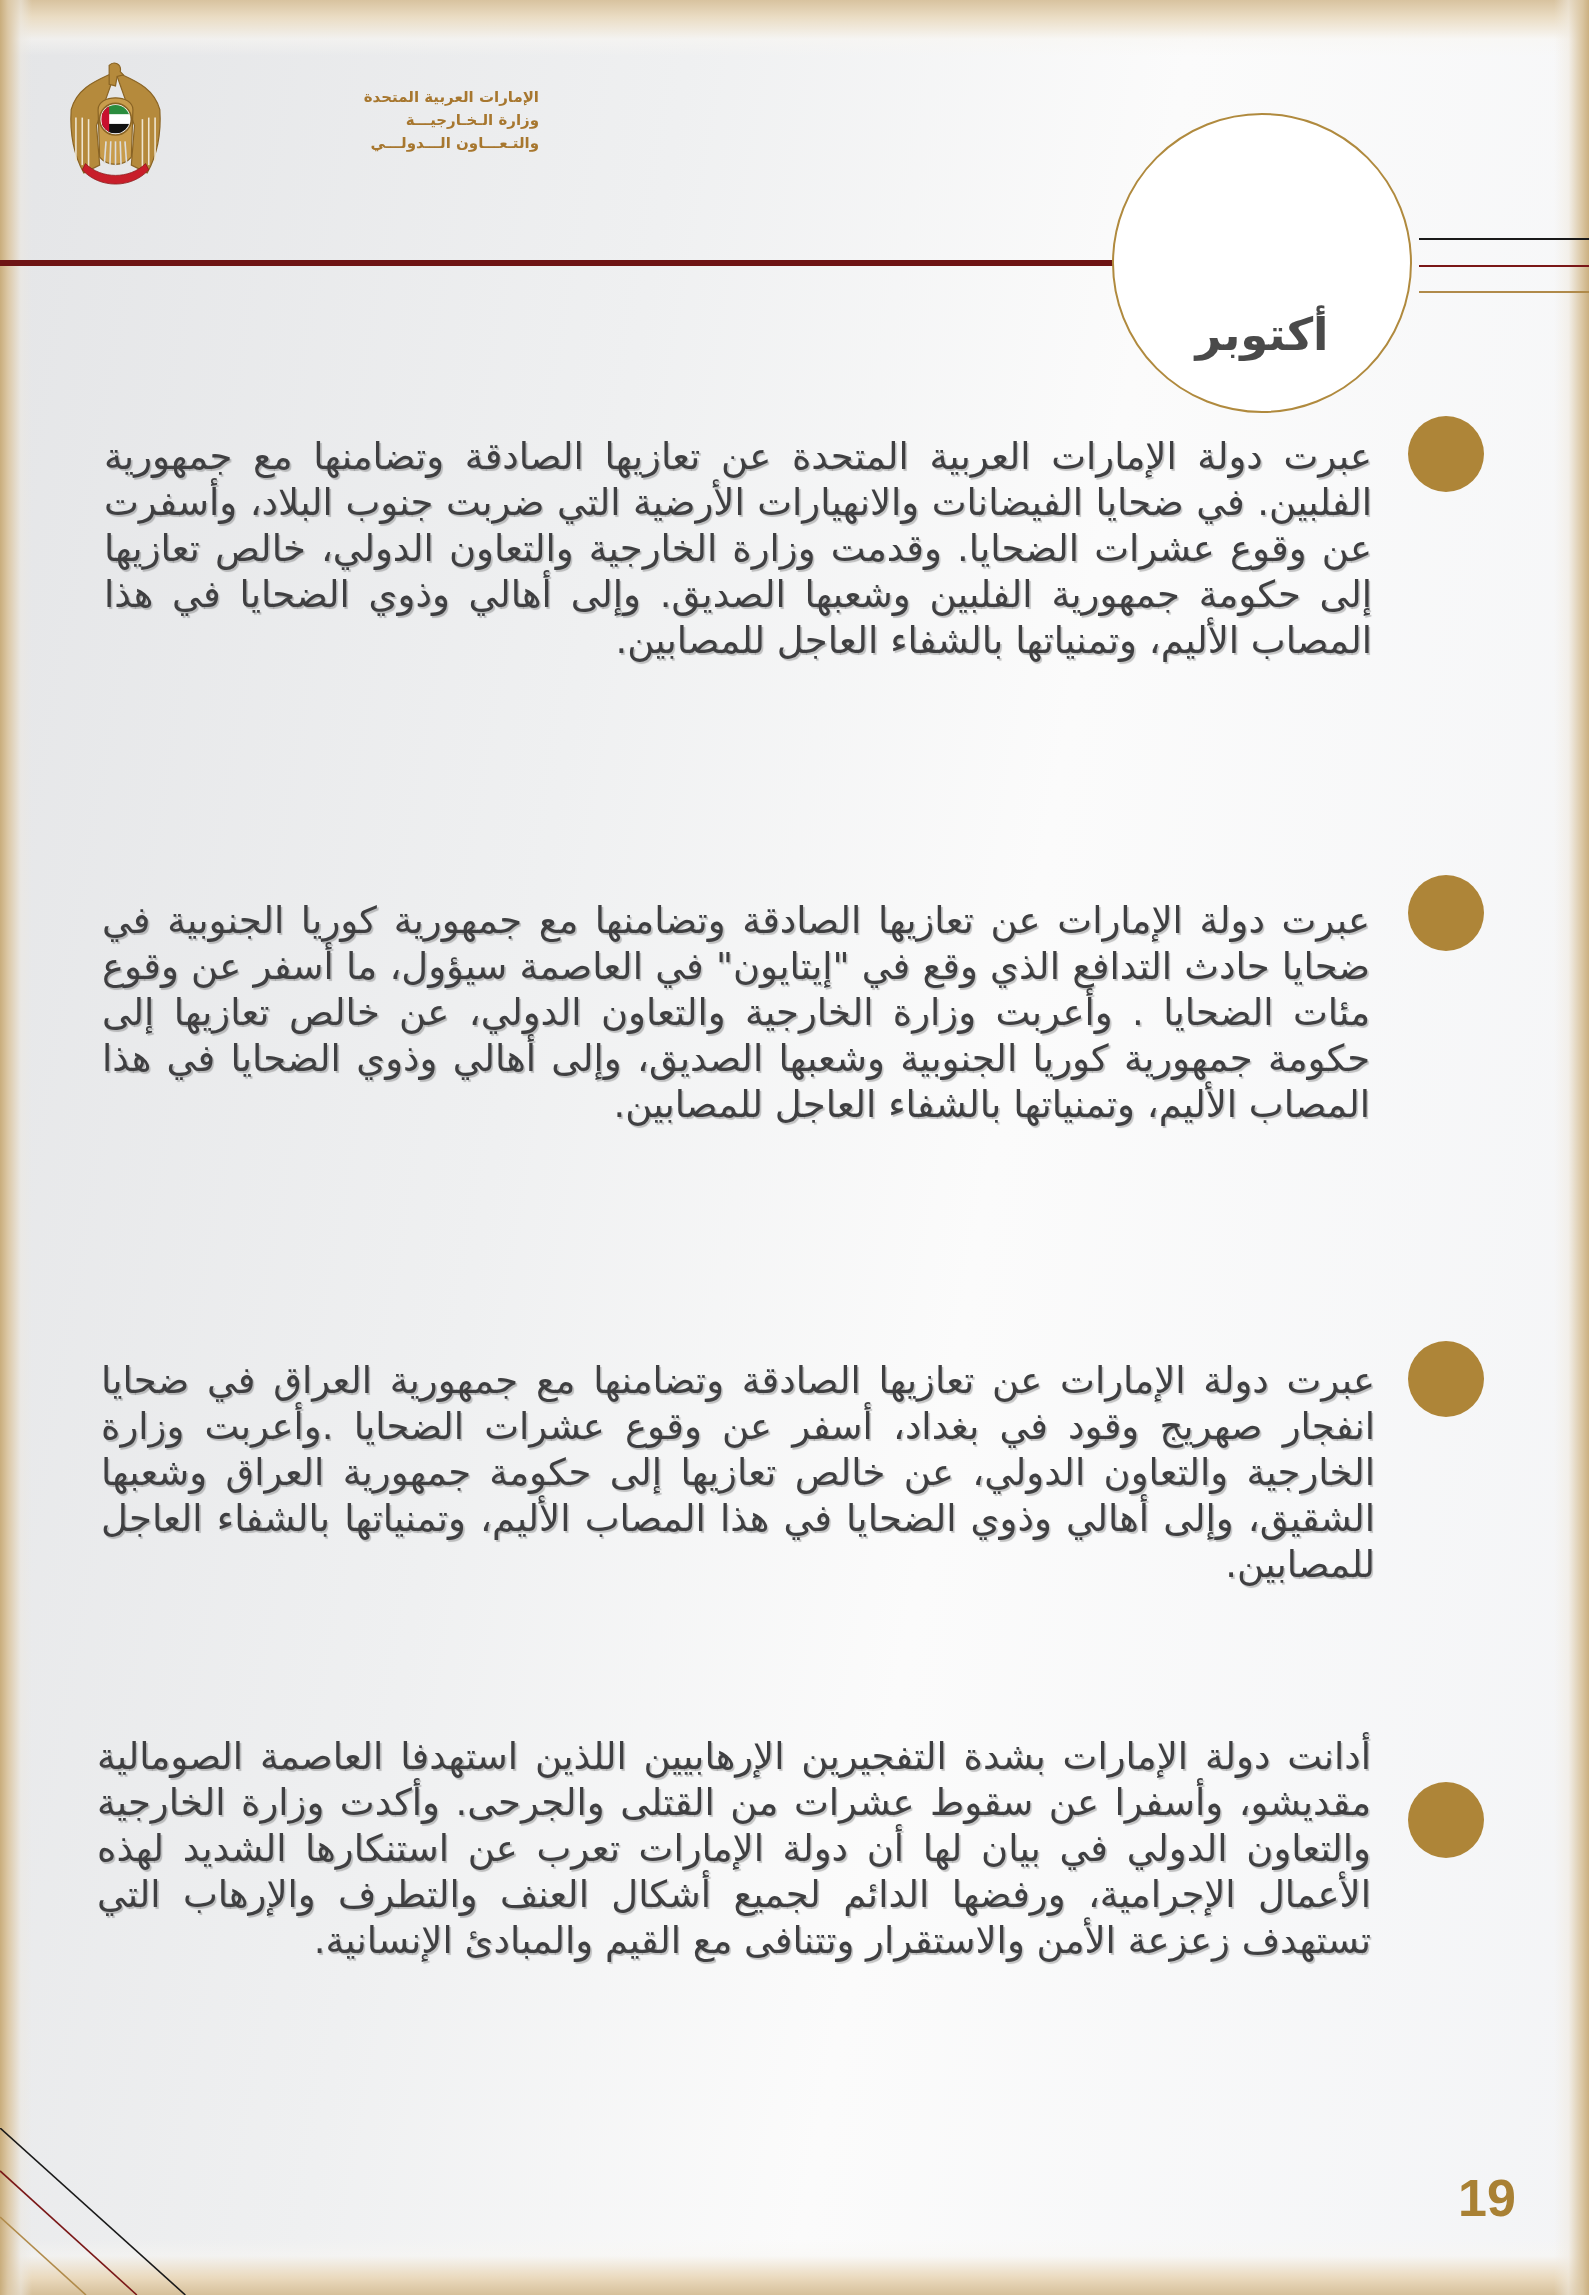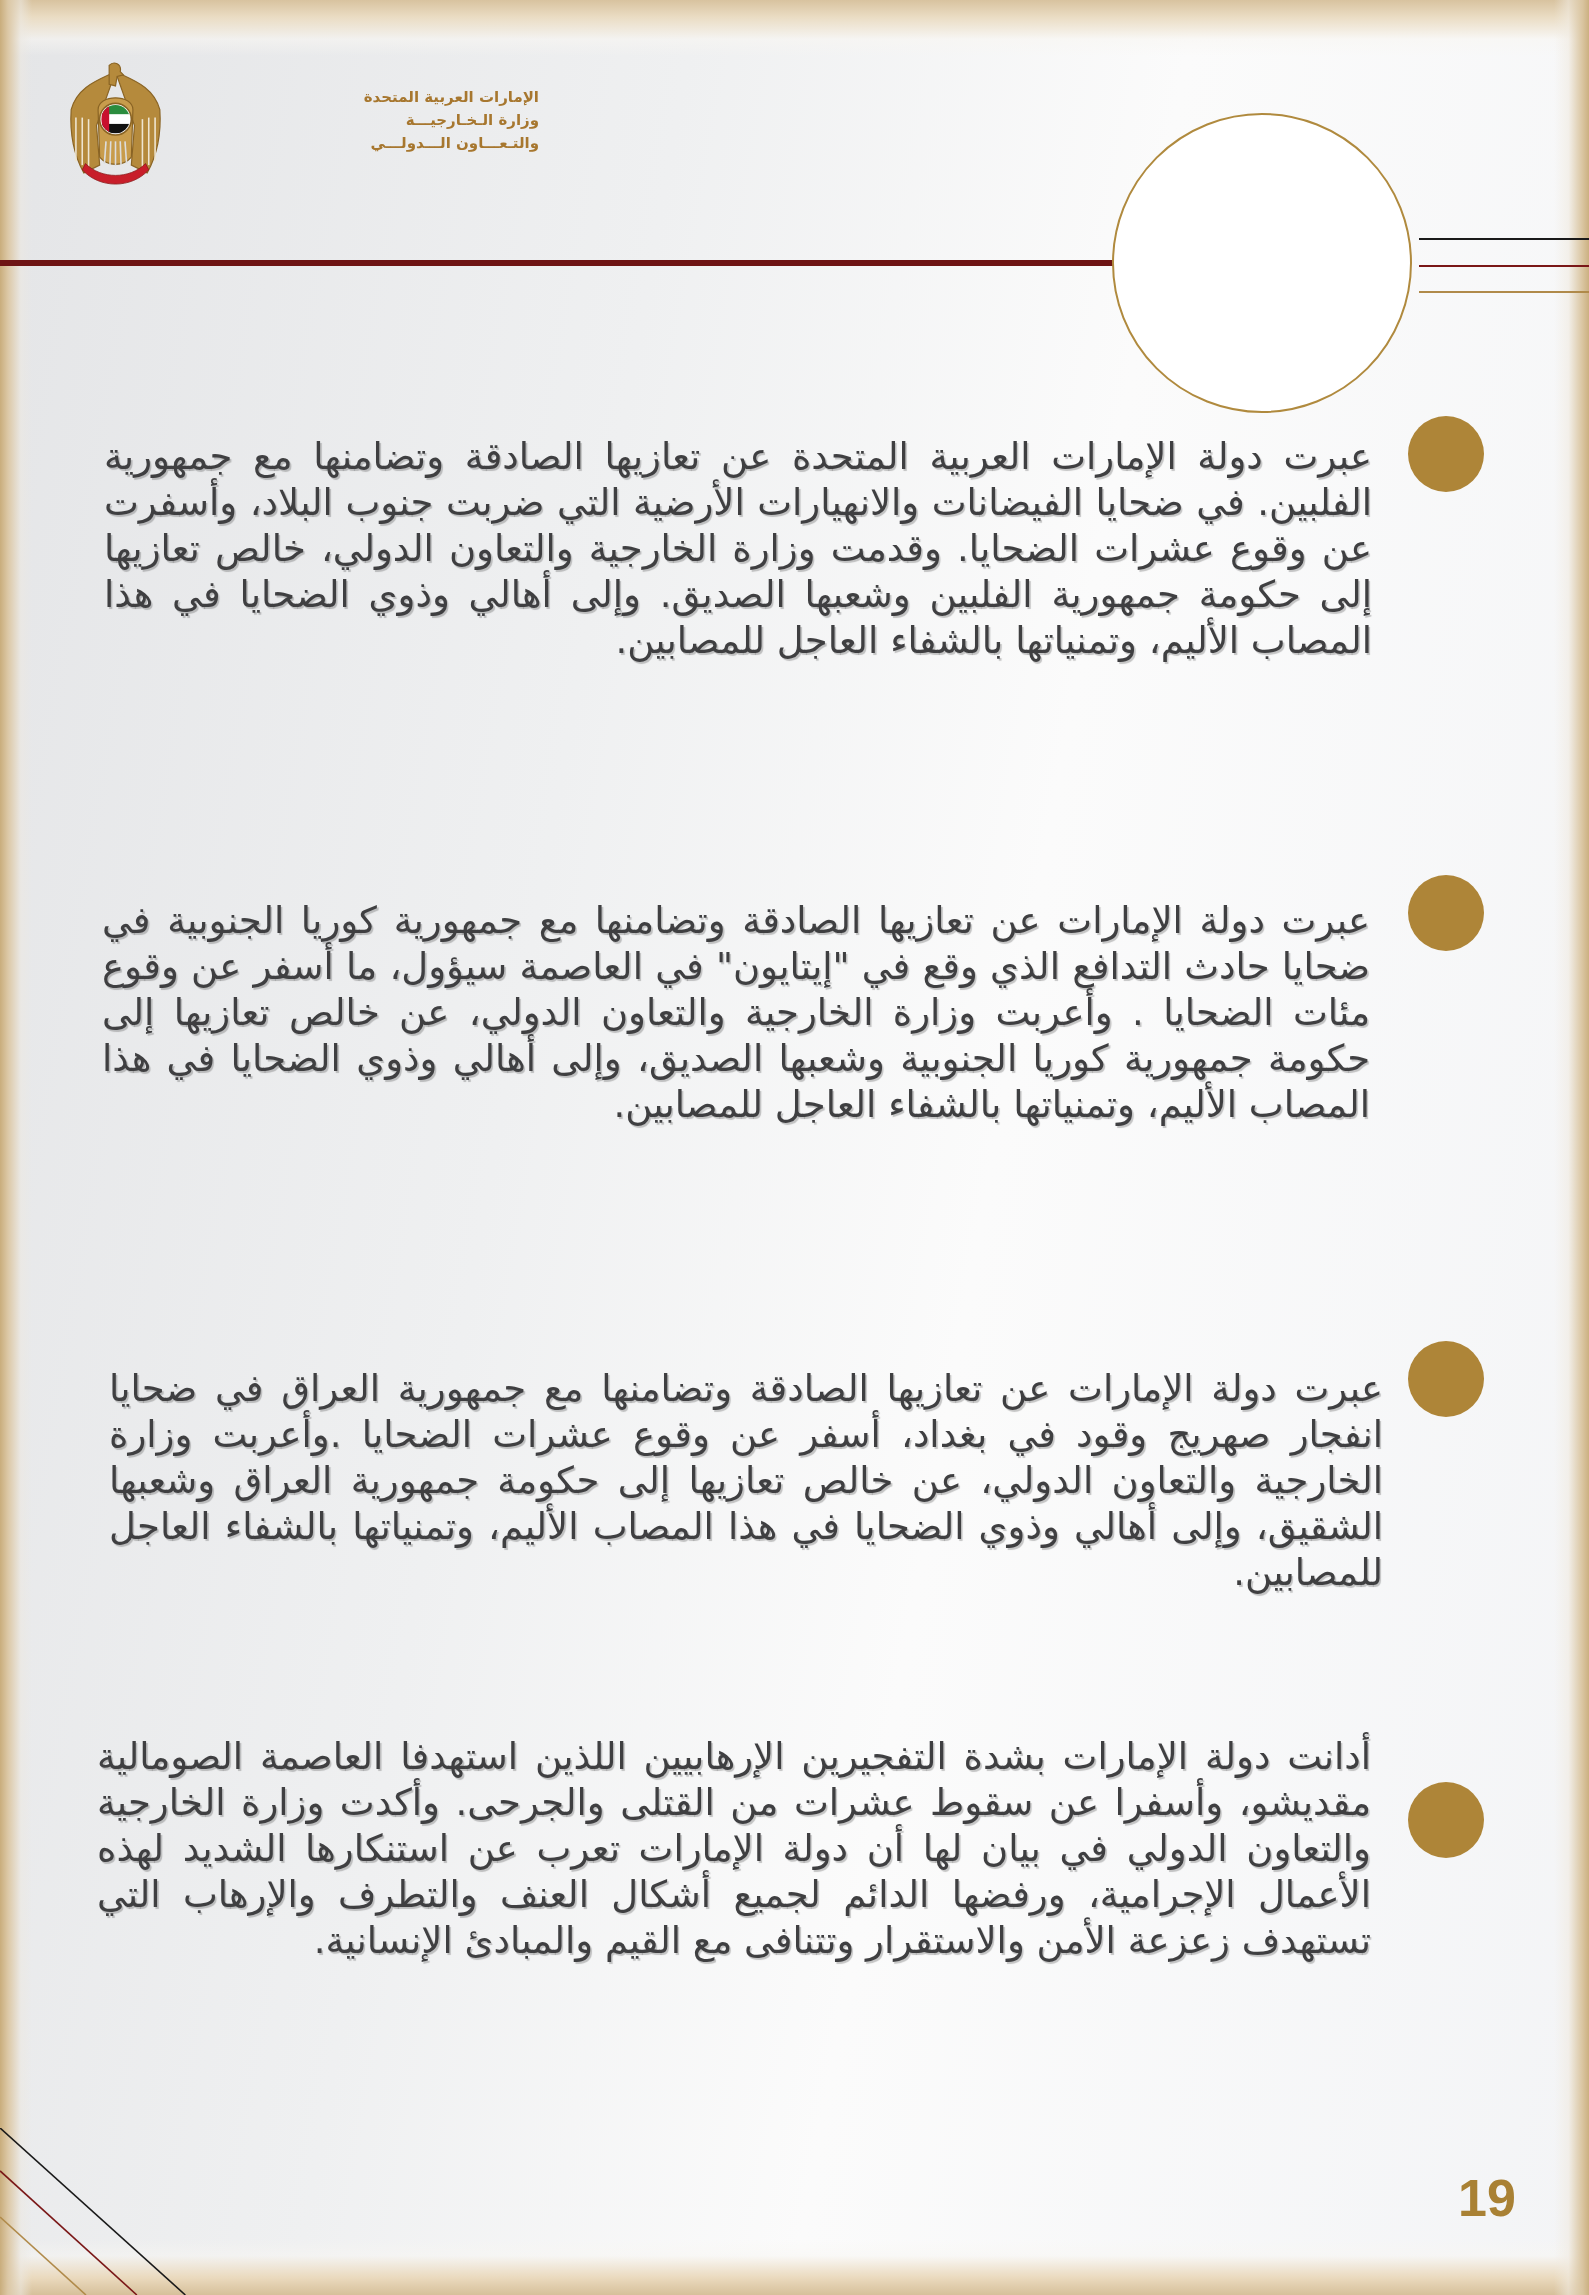--- a/index.html
+++ b/index.html
@@ -112,30 +112,31 @@
   <div>وزارة الـخـارجيـــة</div>
   <div>والتـعـــاون الـــدولـــي</div>
 </div>
 
 <div class="header-bar"></div>
 <div class="hline black"></div>
 <div class="hline red"></div>
 <div class="hline gold"></div>
 
 <div class="date-circle">
+  <div class="date-month">أكتوبر</div>
 </div>
 
 <div class="bullet bullet-1"></div>
 <p class="para para-1" style="margin:15px">عبرت دولة الإمارات العربية المتحدة عن تعازيها الصادقة وتضامنها مع جمهورية الفلبين. في ضحايا الفيضانات والانهيارات الأرضية التي ضربت جنوب البلاد، وأسفرت عن وقوع عشرات الضحايا. وقدمت وزارة الخارجية والتعاون الدولي، خالص تعازيها إلى حكومة جمهورية الفلبين وشعبها الصديق. وإلى أهالي وذوي الضحايا في هذا المصاب الأليم، وتمنياتها بالشفاء العاجل للمصابين.</p>
 
 <div class="bullet bullet-2"></div>
 <p class="para para-2" style="margin:13px">عبرت دولة الإمارات عن تعازيها الصادقة وتضامنها مع جمهورية كوريا الجنوبية في ضحايا حادث التدافع الذي وقع في "إيتايون" في العاصمة سيؤول، ما أسفر عن وقوع مئات الضحايا . وأعربت وزارة الخارجية والتعاون الدولي، عن خالص تعازيها إلى حكومة جمهورية كوريا الجنوبية وشعبها الصديق، وإلى أهالي وذوي الضحايا في هذا المصاب الأليم، وتمنياتها بالشفاء العاجل للمصابين.</p>
 
 <div class="bullet bullet-3"></div>
-<p class="para para-3" style="margin:12px">عبرت دولة الإمارات عن تعازيها الصادقة وتضامنها مع جمهورية العراق في ضحايا انفجار صهريج وقود في بغداد، أسفر عن وقوع عشرات الضحايا .وأعربت وزارة الخارجية والتعاون الدولي، عن خالص تعازيها إلى حكومة جمهورية العراق وشعبها الشقيق، وإلى أهالي وذوي الضحايا في هذا المصاب الأليم، وتمنياتها بالشفاء العاجل للمصابين.</p>
+<p class="para para-3" style="margin:4px">عبرت دولة الإمارات عن تعازيها الصادقة وتضامنها مع جمهورية العراق في ضحايا انفجار صهريج وقود في بغداد، أسفر عن وقوع عشرات الضحايا .وأعربت وزارة الخارجية والتعاون الدولي، عن خالص تعازيها إلى حكومة جمهورية العراق وشعبها الشقيق، وإلى أهالي وذوي الضحايا في هذا المصاب الأليم، وتمنياتها بالشفاء العاجل للمصابين.</p>
 
 <div class="bullet bullet-4"></div>
 <p class="para para-4" style="margin:0">أدانت دولة الإمارات بشدة التفجيرين الإرهابيين اللذين استهدفا العاصمة الصومالية مقديشو، وأسفرا عن سقوط عشرات من القتلى والجرحى. وأكدت وزارة الخارجية والتعاون الدولي في بيان لها أن دولة الإمارات تعرب عن استنكارها الشديد لهذه الأعمال الإجرامية، ورفضها الدائم لجميع أشكال العنف والتطرف والإرهاب التي تستهدف زعزعة الأمن والاستقرار وتتنافى مع القيم والمبادئ الإنسانية.</p>
 
 <svg class="diag" viewBox="0 0 240 210">
   <line x1="0" y1="0" x2="233" y2="210" stroke="#1a1a1a" stroke-width="2"></line>
   <line x1="0" y1="54" x2="172" y2="210" stroke="#7a1717" stroke-width="2"></line>
   <line x1="0" y1="112" x2="108" y2="210" stroke="#b08a4a" stroke-width="2"></line>
 </svg>
 

